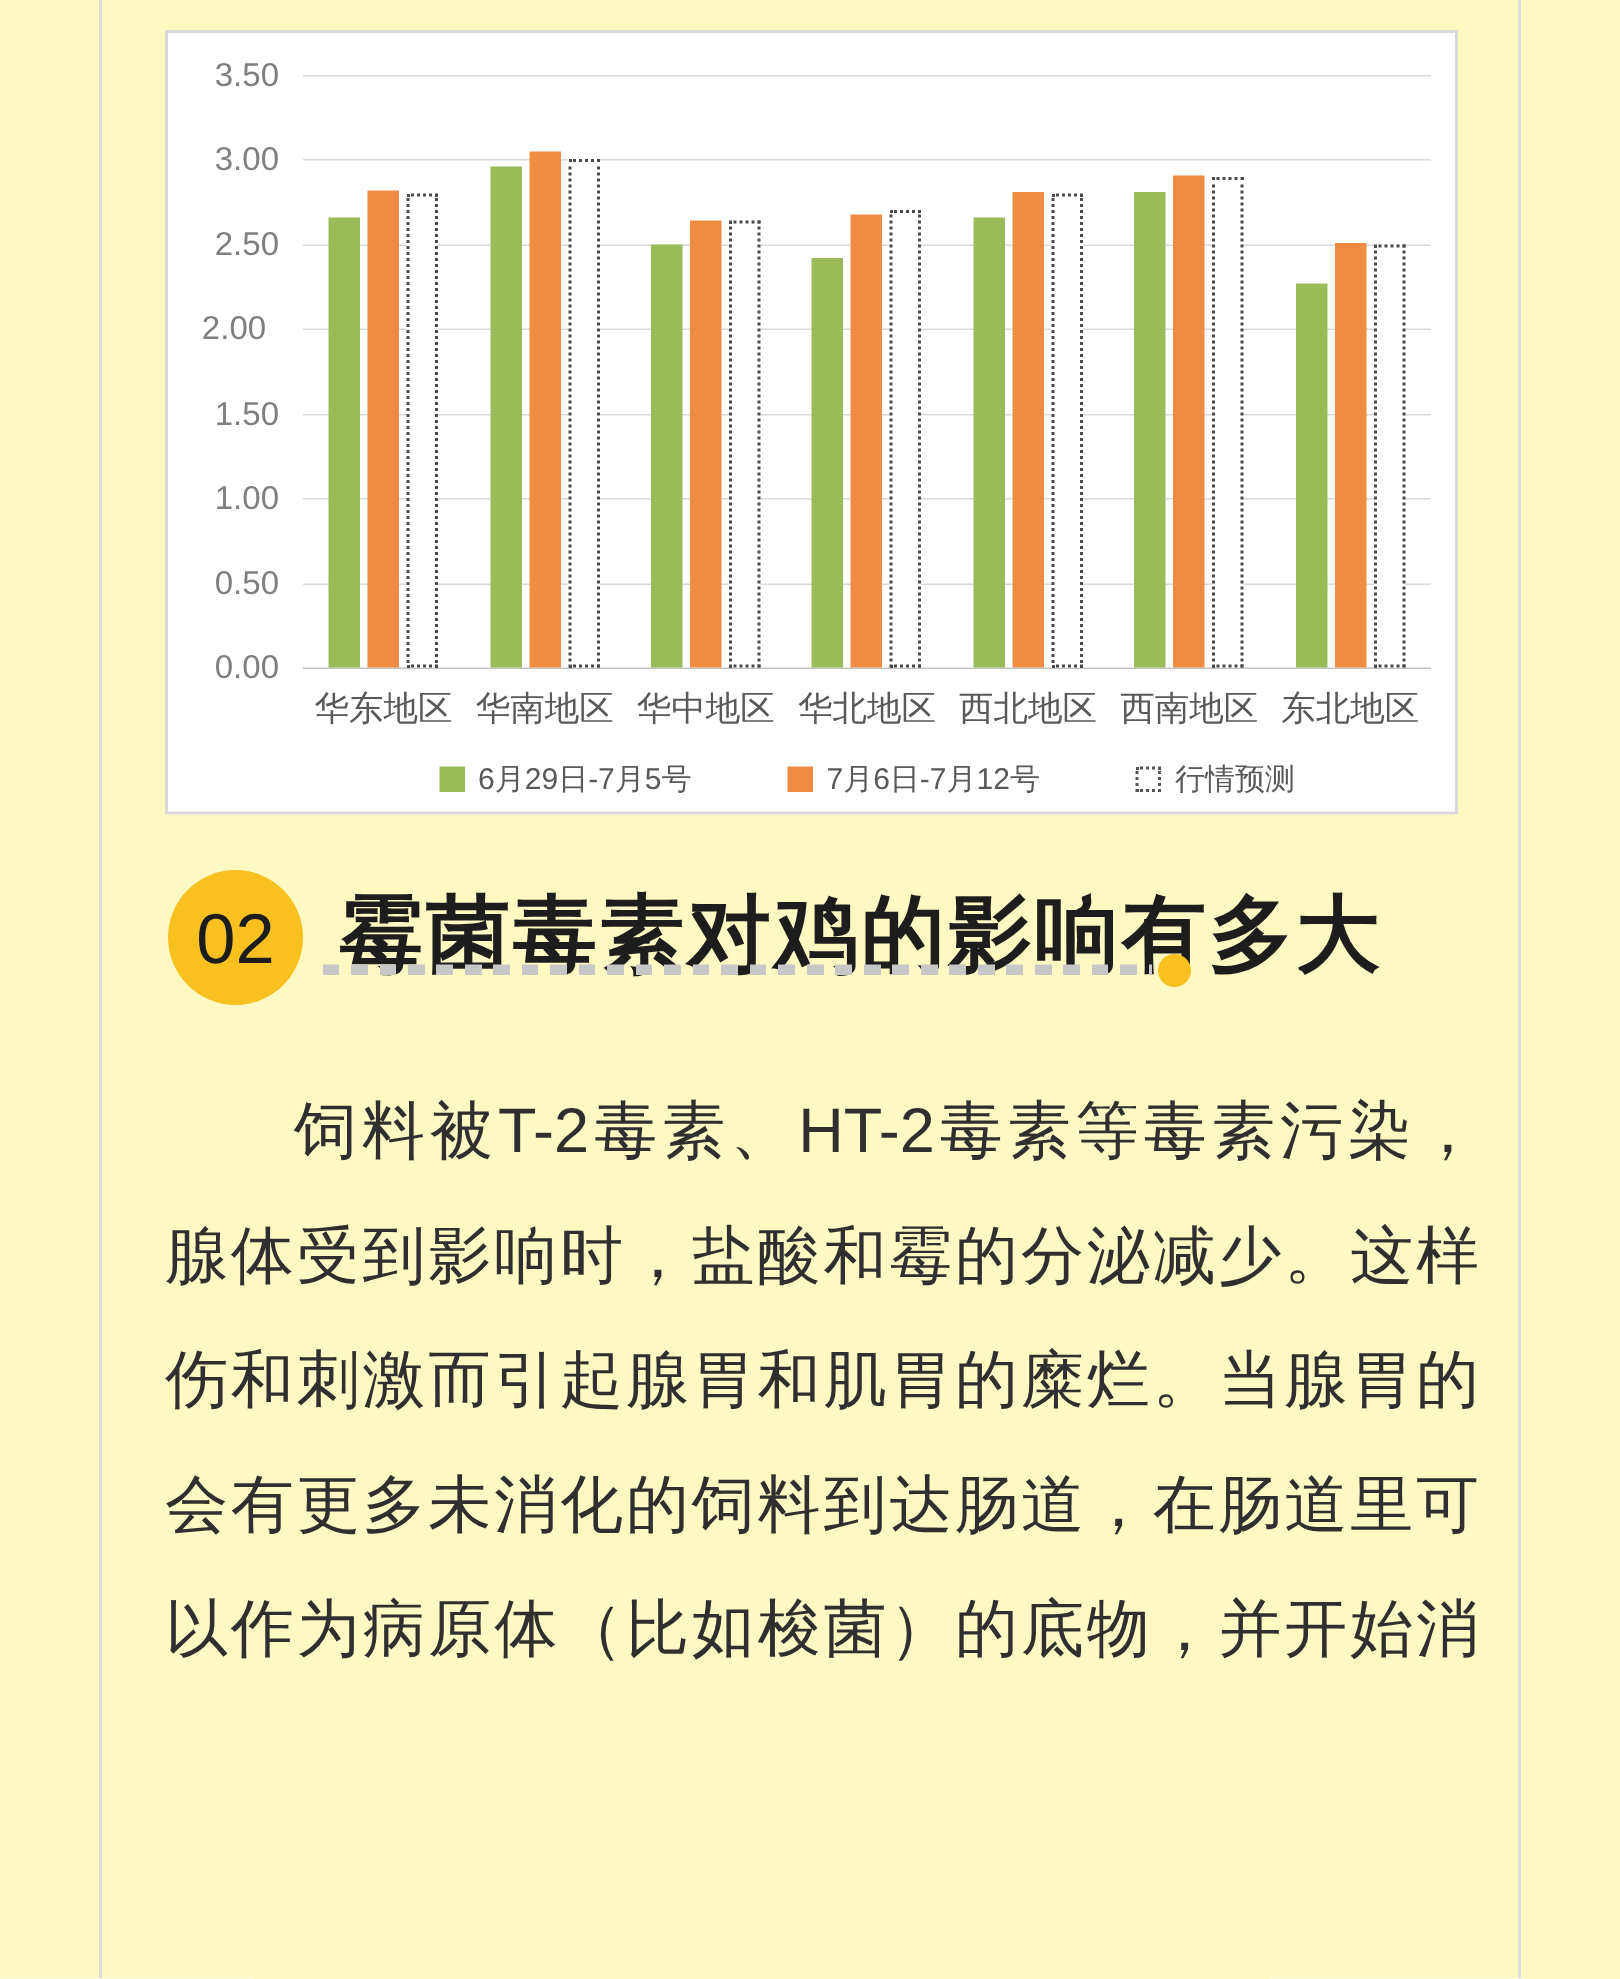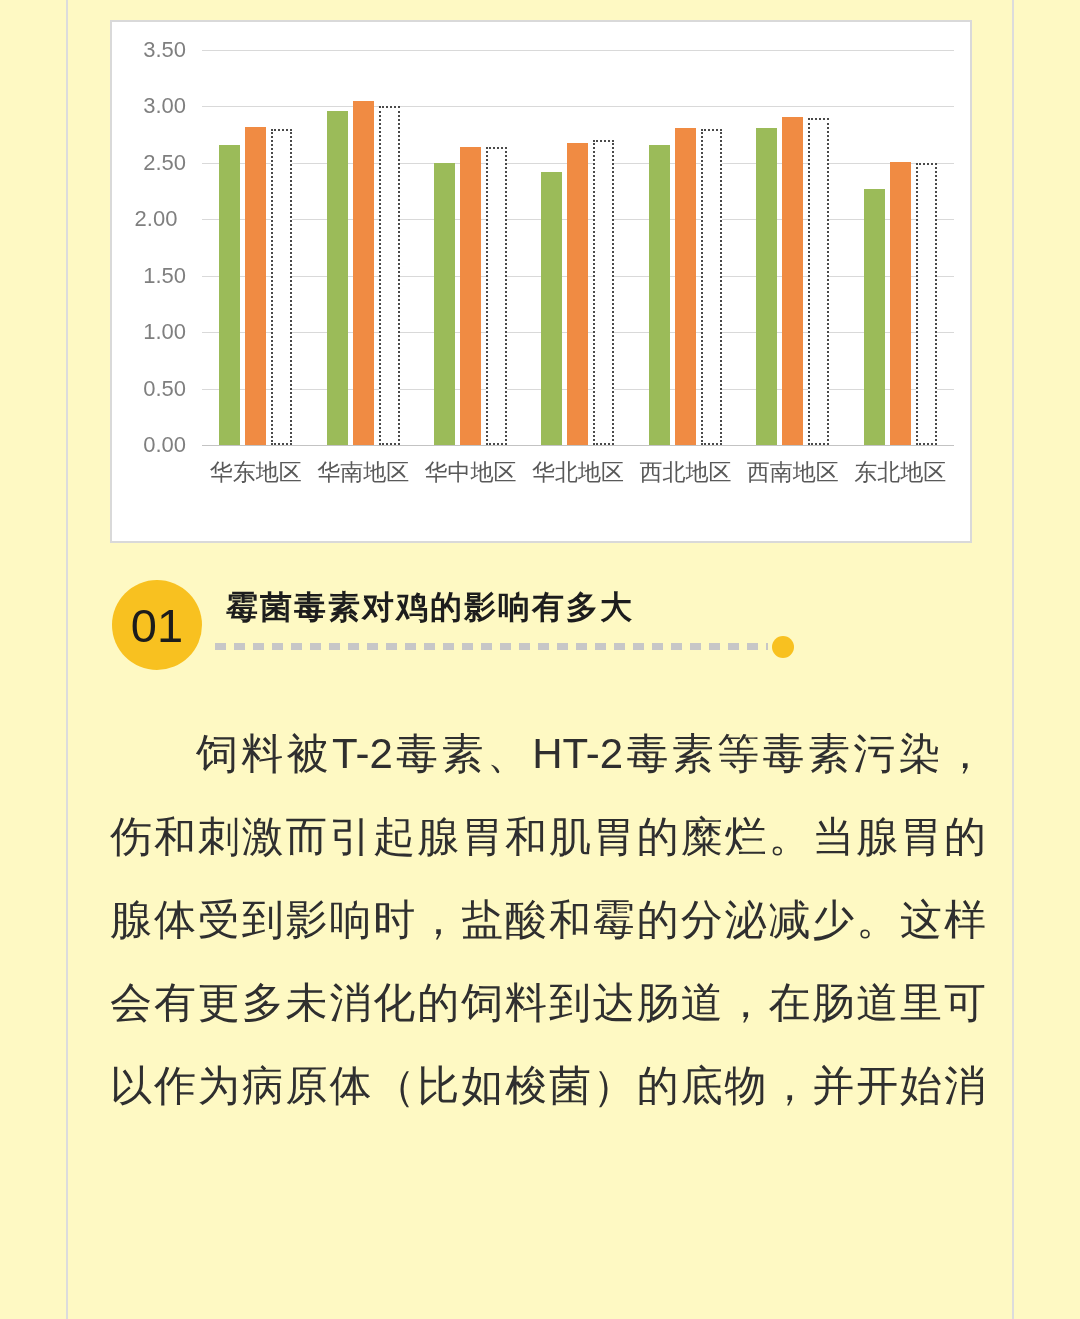--- a/index.html
+++ b/index.html
@@ -27,21 +27,21 @@
   .xlabel { flex:1; text-align:center; font-size:23px; color:#595959; }
   .legend { display:flex; justify-content:center; align-items:center; gap:64px; margin-top:18px; }
   .legend-item { display:flex; align-items:center; gap:9px; font-size:20px; color:#595959; }
   .swatch { width:17px; height:17px; display:inline-block; }
   .swatch.dotted { background:#fff; border:2px dotted #555; }
 
   
   .badge { position:absolute; left:112px; top:580px; width:90px; height:90px; border-radius:50%;
     background:#f8c120; color:#1c1c1c; font-size:47px; font-weight:500;
     display:flex; align-items:center; justify-content:center; }
-  .sec-title { position:absolute; left:226px; top:586px; font-size:32px; font-weight:bold;
+  .sec-title { position:absolute; left:226px; top:586px; font-size:56px; font-weight:bold;
     color:#1d1d1d; letter-spacing:2px; white-space:nowrap; }
   .dashes { position:absolute; left:215px; top:643px; width:553px; height:7px;
     background:repeating-linear-gradient(90deg,#c7c7c7 0 11px,transparent 11px 19px); }
   .dot { position:absolute; left:772px; top:636px; width:22px; height:22px; border-radius:50%;
     background:#f8c120; }
 
   
   .article { position:absolute; left:110px; top:712px; width:876px; color:#2f2f2f; }
   .art-line { display:block; height:83px; line-height:83px; font-size:42px; white-space:nowrap;
     text-align:justify; text-align-last:justify; overflow:hidden; }
@@ -113,27 +113,41 @@
       </div>
     <div class="xlabels" id="xlabels">
         <div class="xlabel">华东地区</div>
         <div class="xlabel">华南地区</div>
         <div class="xlabel">华中地区</div>
         <div class="xlabel">华北地区</div>
         <div class="xlabel">西北地区</div>
         <div class="xlabel">西南地区</div>
         <div class="xlabel">东北地区</div>
       </div>
+    <div class="legend">
+      <div class="legend-item">
+        <span class="swatch" style="background: rgb(155, 187, 89);"></span>
+        <span>6月29日-7月5号</span>
+      </div>
+      <div class="legend-item">
+        <span class="swatch" style="background: rgb(240, 139, 67);"></span>
+        <span>7月6日-7月12号</span>
+      </div>
+      <div class="legend-item">
+        <span class="swatch dotted"></span>
+        <span>行情预测</span>
+      </div>
+    </div>
   </div>
 
-  <div class="badge">01</div>
+  <div class="badge">02</div>
   <div class="sec-title">霉菌毒素对鸡的影响有多大</div>
   <div class="dashes"></div>
   <div class="dot"></div>
 
   <div class="article">
     <div class="art-line indent">饲料被T-2毒素、HT-2毒素等毒素污染，</div>
+    <div class="art-line">腺体受到影响时，盐酸和霉的分泌减少。这样</div>
     <div class="art-line">伤和刺激而引起腺胃和肌胃的糜烂。当腺胃的</div>
-    <div class="art-line">腺体受到影响时，盐酸和霉的分泌减少。这样</div>
     <div class="art-line">会有更多未消化的饲料到达肠道，在肠道里可</div>
     <div class="art-line">以作为病原体（比如梭菌）的底物，并开始消</div>
   </div>
 </div>
 
 </body></html>

